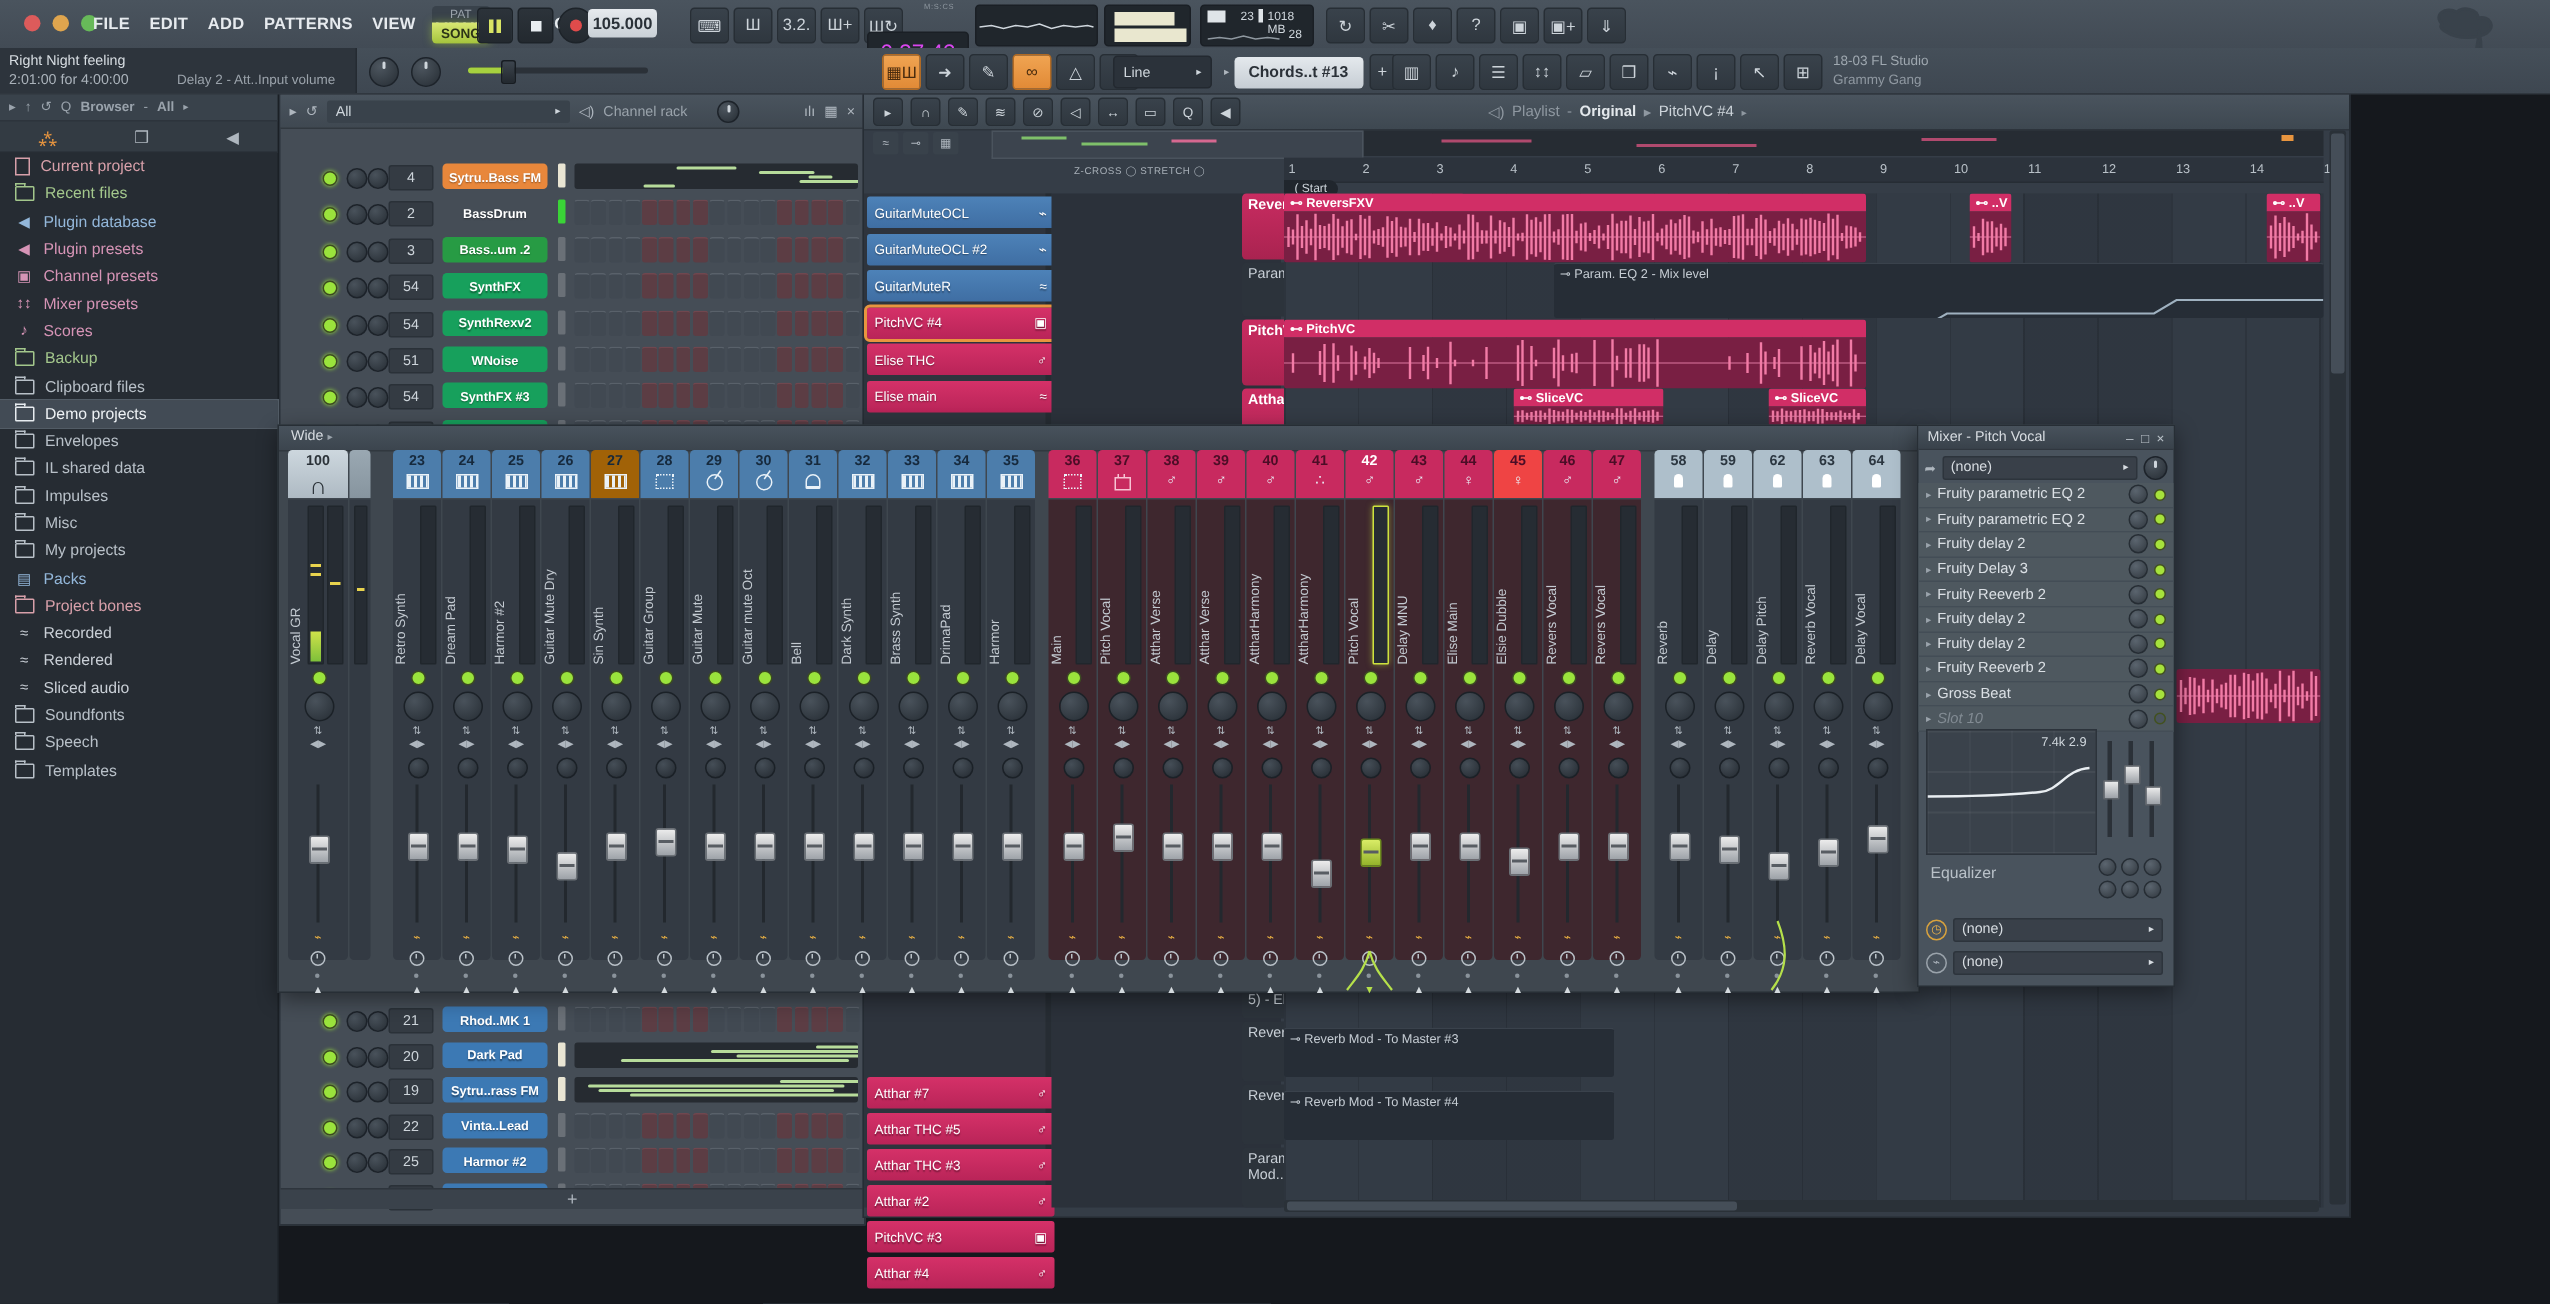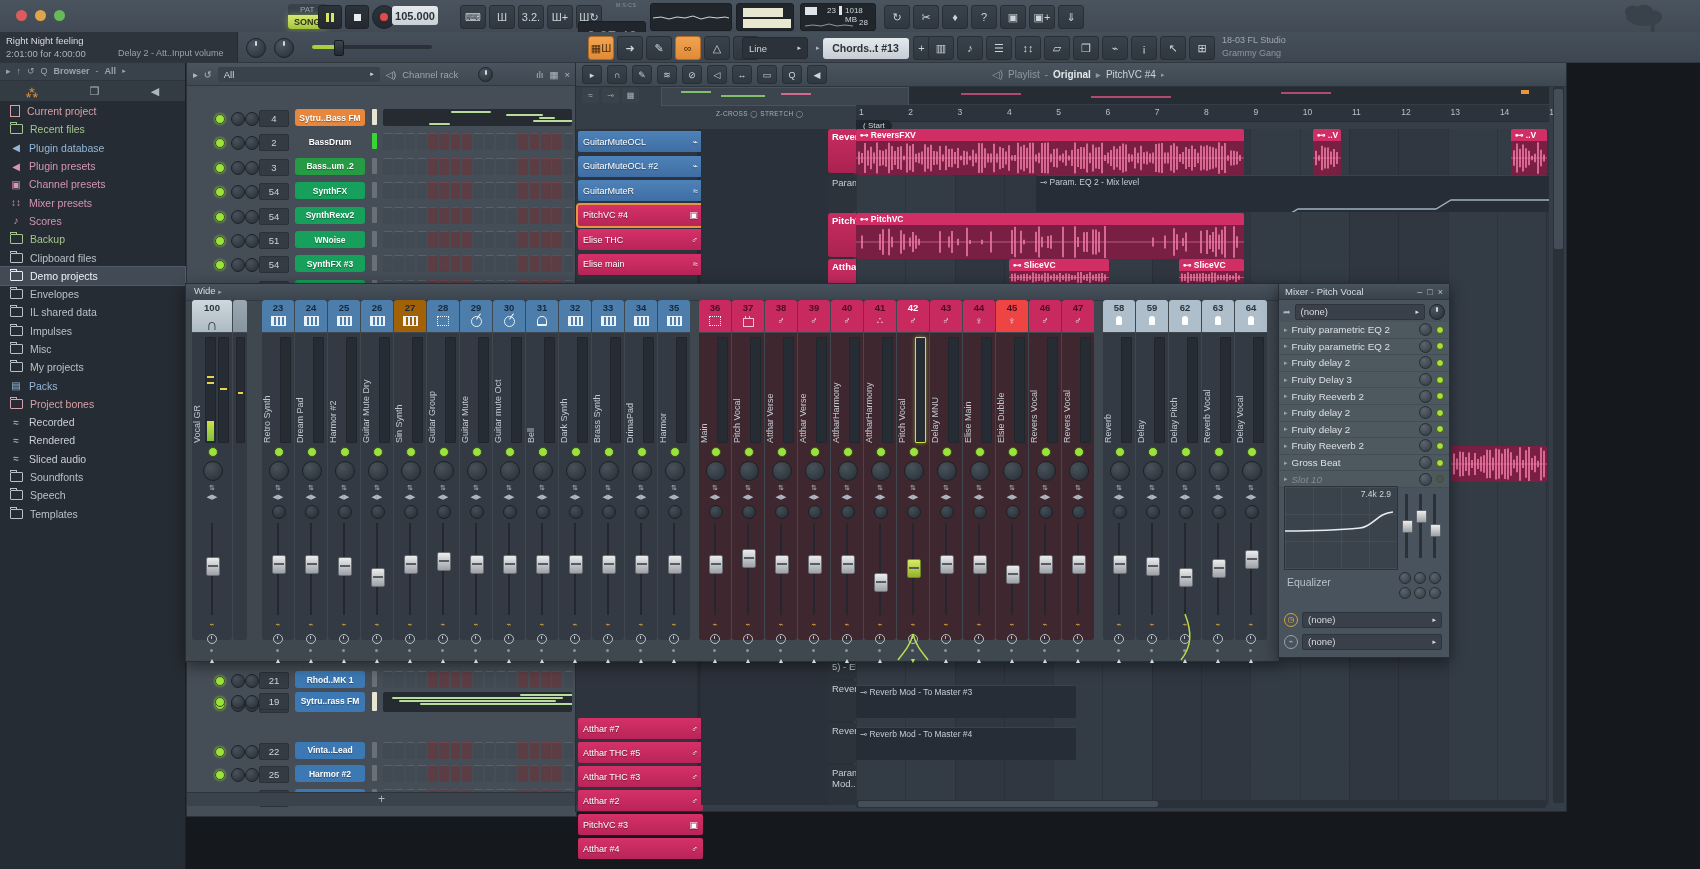--- a/index.html
+++ b/index.html
@@ -185,20 +185,30 @@
 </style>
 </head>
 <body>
 
 <div class="tb1">
   <div class="lights">
     <span class="light" style="background:#dd5b5b"></span>
     <span class="light" style="background:#dfa54e"></span>
     <span class="light" style="background:#67b959"></span>
   </div>
+  <div class="menu" id="menu">
+      <span>FILE</span>
+      <span>EDIT</span>
+      <span>ADD</span>
+      <span>PATTERNS</span>
+      <span>VIEW</span>
+      <span>OPTIONS</span>
+      <span>TOOLS</span>
+      <span>HELP</span>
+    </div>
   <div class="modegrp">
     <div>
       <span class="pat">PAT</span>
       <span class="song">SONG</span>
     </div>
   </div>
   <div class="transport">
     <span class="trbtn pause-ic">
         <i></i>
         <i></i>
@@ -670,21 +680,21 @@
       <span class="rk-num">20</span>
       <span class="rk-name" style="background:linear-gradient(#3c79b4,#3c79b4)">Dark Pad</span>
       <span class="rk-bar" style="background:#e9e5d3"></span>
       <span class="rk-prev">
           <i style="left:161px;top:2px;width:175px"></i>
           <i style="left:91px;top:5px;width:154px"></i>
           <i style="left:108px;top:8px;width:168px"></i>
           <i style="left:31px;top:11px;width:152px"></i>
         </span>
       </div>
-      <div class="rk-row" style="top:628px">
+      <div class="rk-row" style="top:654px">
       <span class="rk-led"></span>
       <span class="rk-knob" style="left:44px"></span>
       <span class="rk-knob" style="left:58px"></span>
       <span class="rk-num">19</span>
       <span class="rk-name" style="background:linear-gradient(#3c79b4,#3c79b4)">Sytru..rass FM</span>
       <span class="rk-bar" style="background:#e9e5d3"></span>
       <span class="rk-prev">
           <i style="left:137px;top:2px;width:153px"></i>
           <i style="left:9px;top:5px;width:171px"></i>
           <i style="left:16px;top:8px;width:157px"></i>

